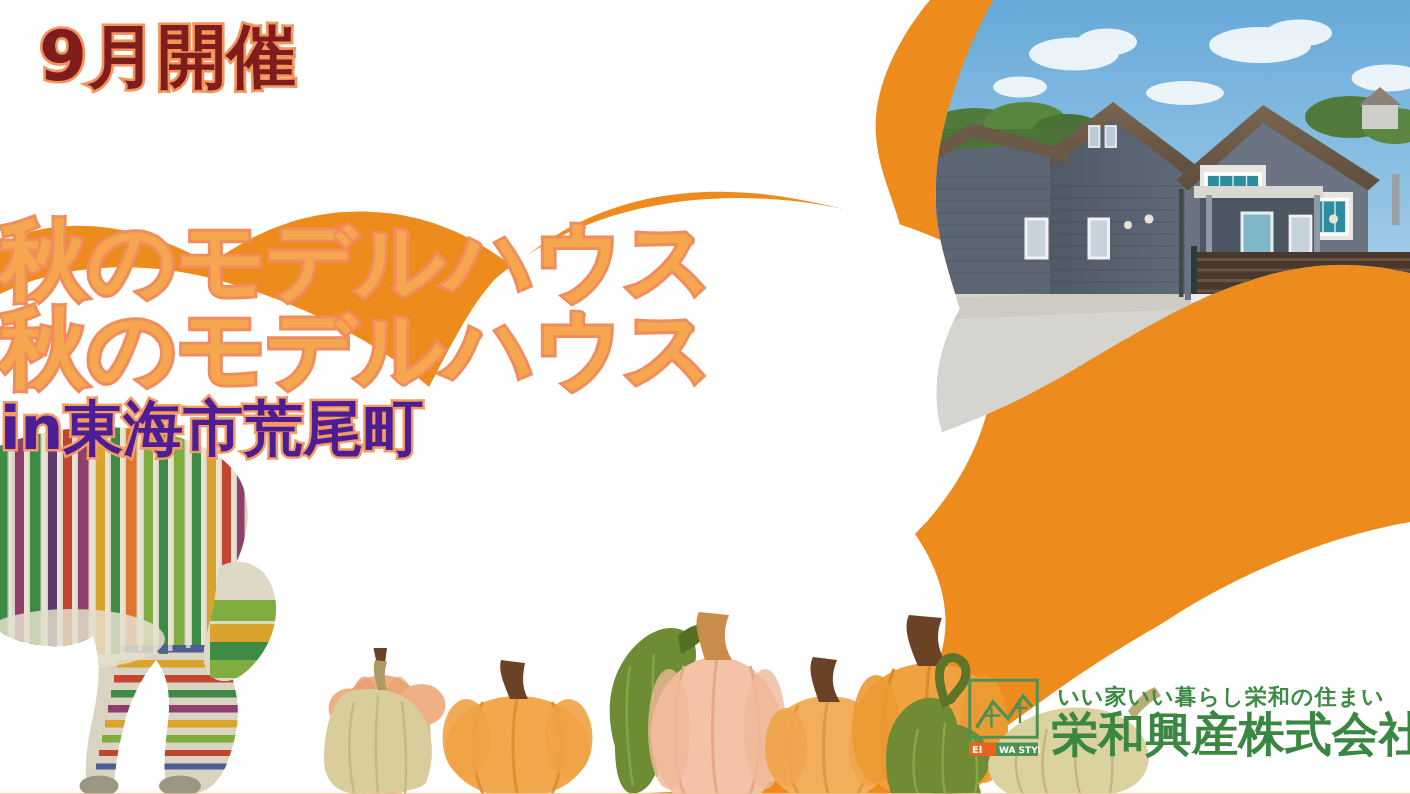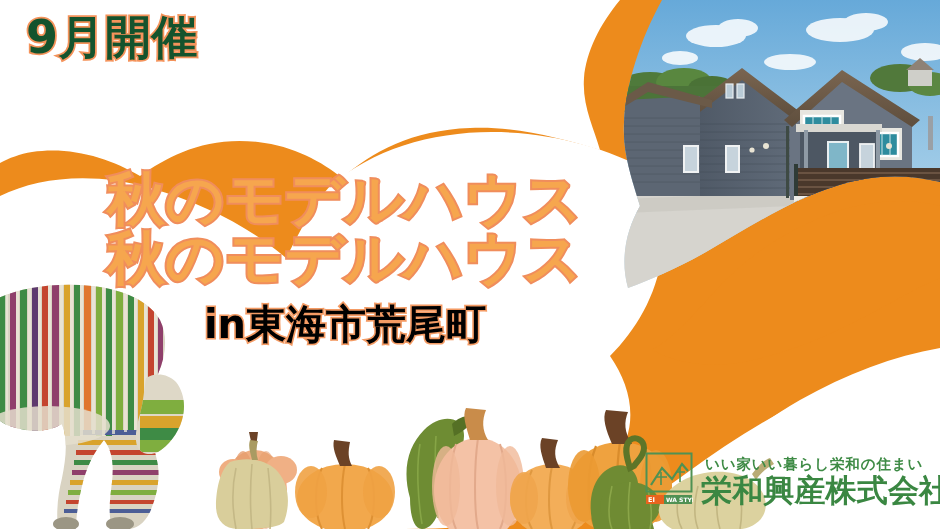--- a/index.html
+++ b/index.html
@@ -34,50 +34,50 @@
     z-index: 6;
     white-space: nowrap;
     font-weight: 900;
     letter-spacing: 0.01em;
   }
 
   #month-badge {
     left: 26px; top: 14px;
     font-size: 46px;
     line-height: 1;
-    color: #14532d;
+    color: #7f1d1d;
     -webkit-text-stroke: 3.5px #F4935B;
     paint-order: stroke fill;
     font-family: "DejaVu Sans", sans-serif;
     text-align: center;
   }
 
   #title-wrap {
     position: absolute;
     z-index: 6;
-    left: 0; top: 170px;
+    left: 0; top: 144px;
     width: 690px;
-    text-align: center;
+    text-align: left;
   }
   .title-line {
     font-size: 58px;
     line-height: 1.02;
     color: #F6A64E;
     -webkit-text-stroke: 4px #F08D5C;
     paint-order: stroke fill;
     font-weight: 900;
     font-family: "DejaVu Sans", sans-serif;
     white-space: nowrap;
     letter-spacing: 0.005em;
   }
   #subtitle {
-    margin-top: 16px;
+    margin-top: 4px;
     font-size: 40px;
     line-height: 1;
-    color: #000000;
+    color: #4c1d95;
     -webkit-text-stroke: 3.2px #F49B64;
     paint-order: stroke fill;
     font-weight: 900;
     font-family: "DejaVu Sans", sans-serif;
     white-space: nowrap;
   }
 
   
   #logo {
     position: absolute;

